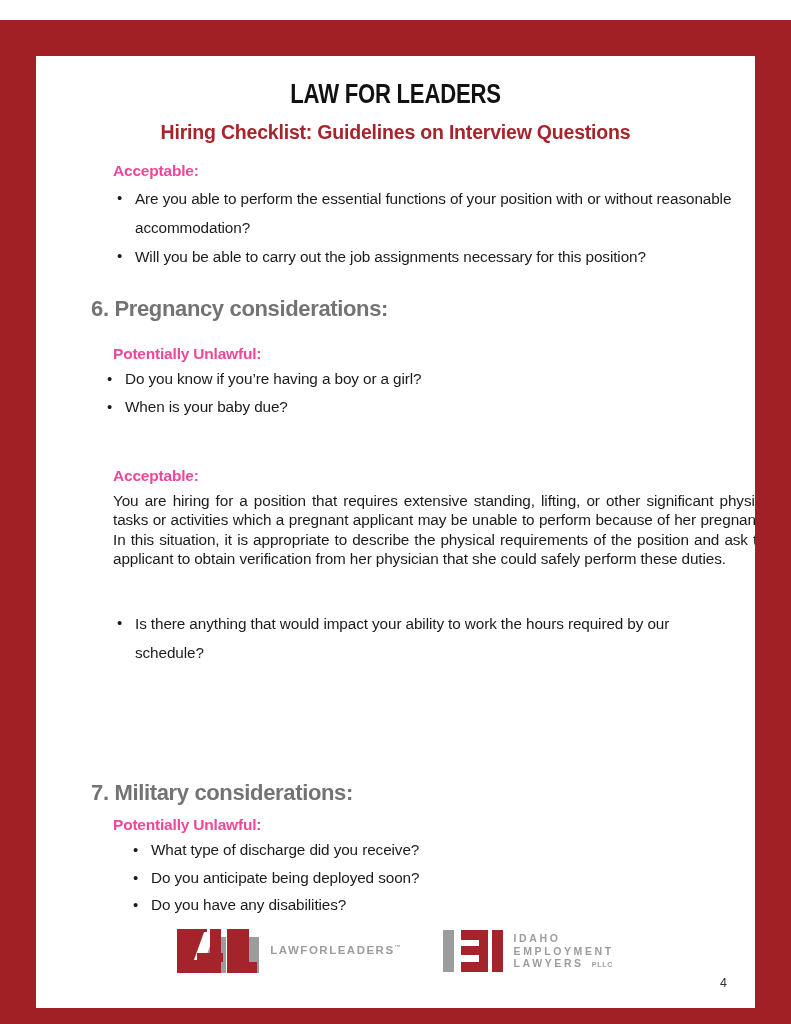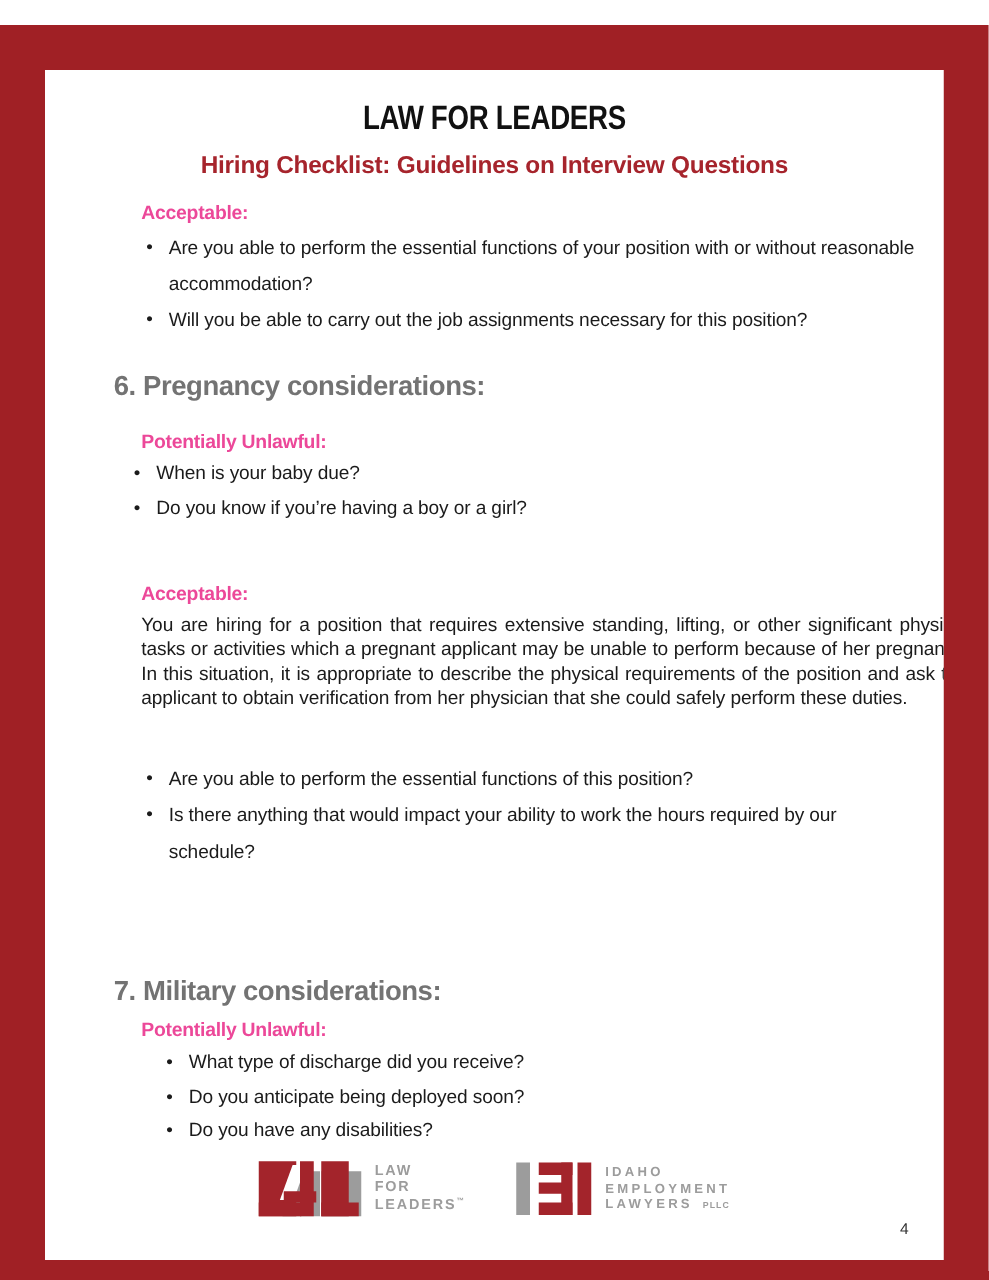--- a/index.html
+++ b/index.html
@@ -204,21 +204,21 @@
     background: #A3242B;
   }
   .l4l-mark .red-l-2-foot {
     position: absolute; left: 50px; top: 33px;
     width: 30px; height: 11px;
     background: #A3242B;
   }
 
   .l4l-words {
     display: flex;
-    flex-direction: column;
+    flex-direction: row;
     justify-content: center;
     line-height: 1.16;
   }
   .l4l-words span {
     font-size: 11.5px;
     font-weight: bold;
     letter-spacing: 1.5px;
     color: #9C9C9C;
   }
   .l4l-words .tm {
@@ -317,34 +317,33 @@
 
       <div class="blk" id="blk-heading-6">
         <div class="section-heading">6. Pregnancy considerations:</div>
       </div>
 
       <div class="blk" id="blk-unlawful-2">
         <div class="label-bold">Potentially Unlawful:</div>
       </div>
 
       <ul class="bullets tight blk" id="list-unlawful-2">
+        <li>Do you know if you’re having a boy or a girl?</li>
         <li>When is your baby due?</li>
-        <li>Do you know if you’re having a boy or a girl?</li>
       </ul>
 
       <div class="blk" id="blk-acceptable-2">
         <div class="label-bold">Acceptable:</div>
       </div>
 
       <div class="blk" id="para-acceptable-2">
         <p class="para">You are hiring for a position that requires extensive standing, lifting, or other significant physical tasks or activities which a pregnant applicant may be unable to perform because of her pregnancy. In this situation, it is appropriate to describe the physical requirements of the position and ask the applicant to obtain verification from her physician that she could safely perform these duties.</p>
       </div>
 
       <ul class="bullets loose blk" id="list-acceptable-2">
-        <li>Are you able to perform the essential functions of this position?</li>
         <li>Is there anything that would impact your ability to work the hours required by our schedule?</li>
       </ul>
 
       <div class="blk" id="blk-heading-7">
         <div class="section-heading">7. Military considerations:</div>
       </div>
 
       <div class="blk" id="blk-unlawful-3">
         <div class="label-bold">Potentially Unlawful:</div>
       </div>

